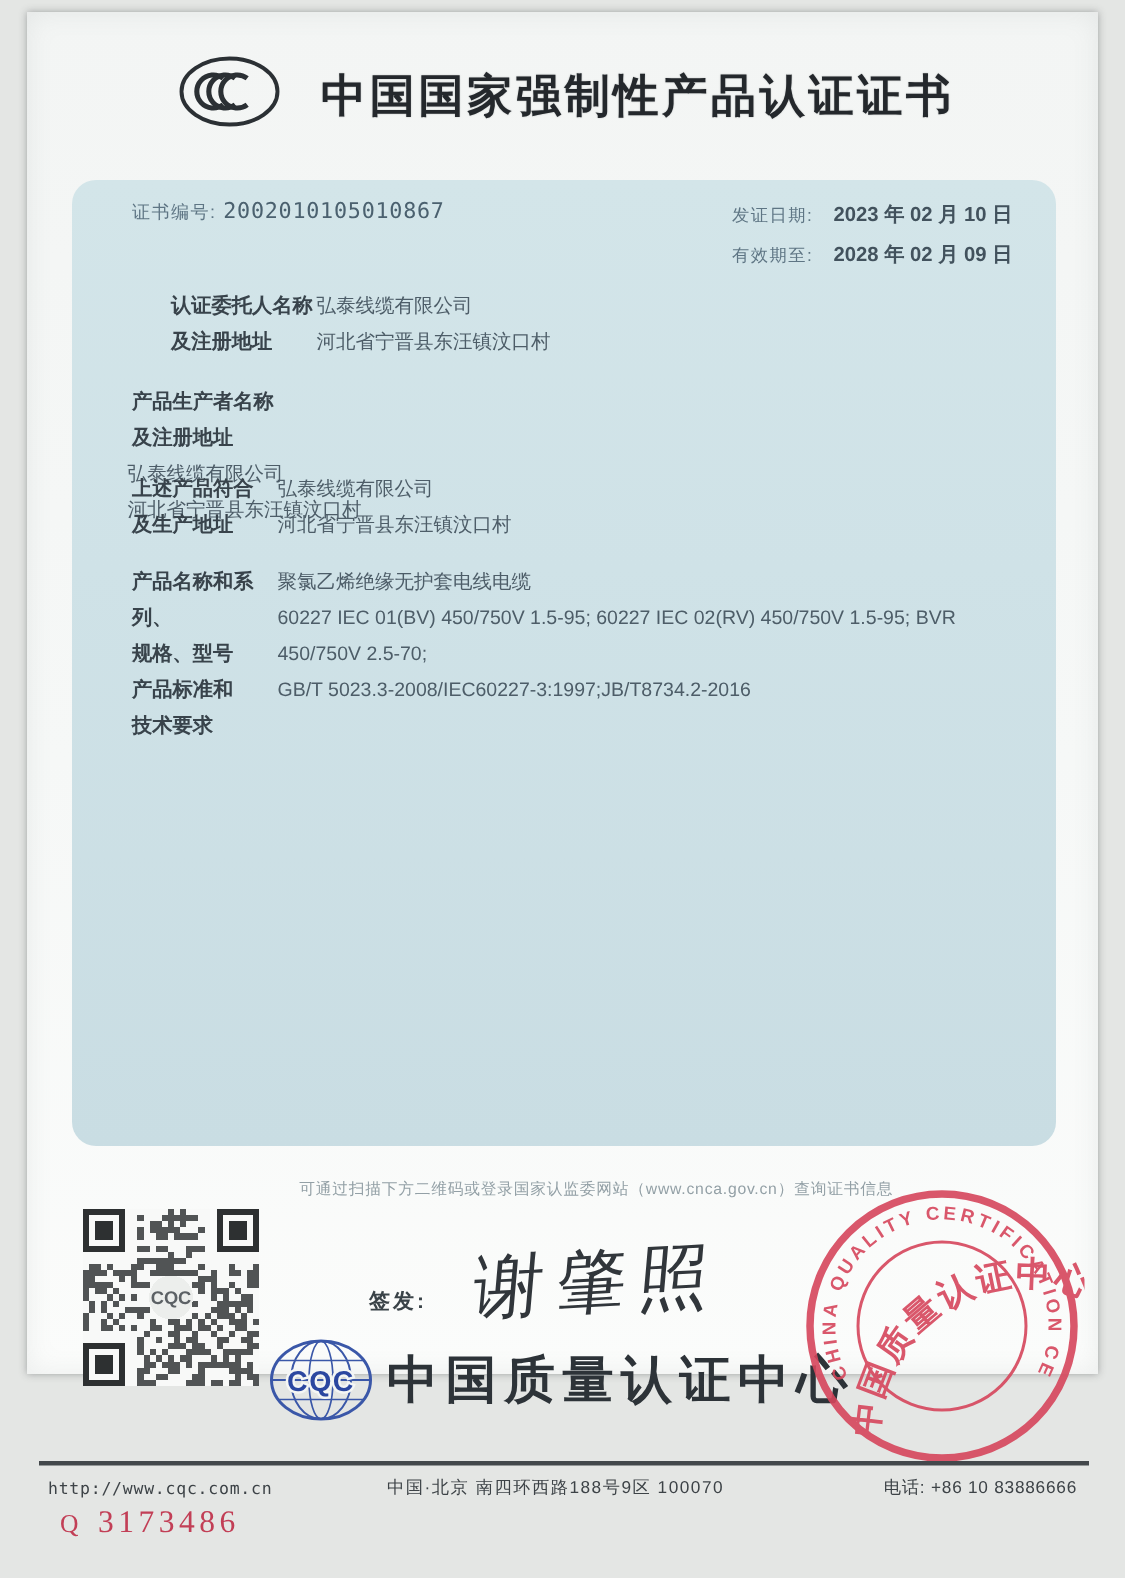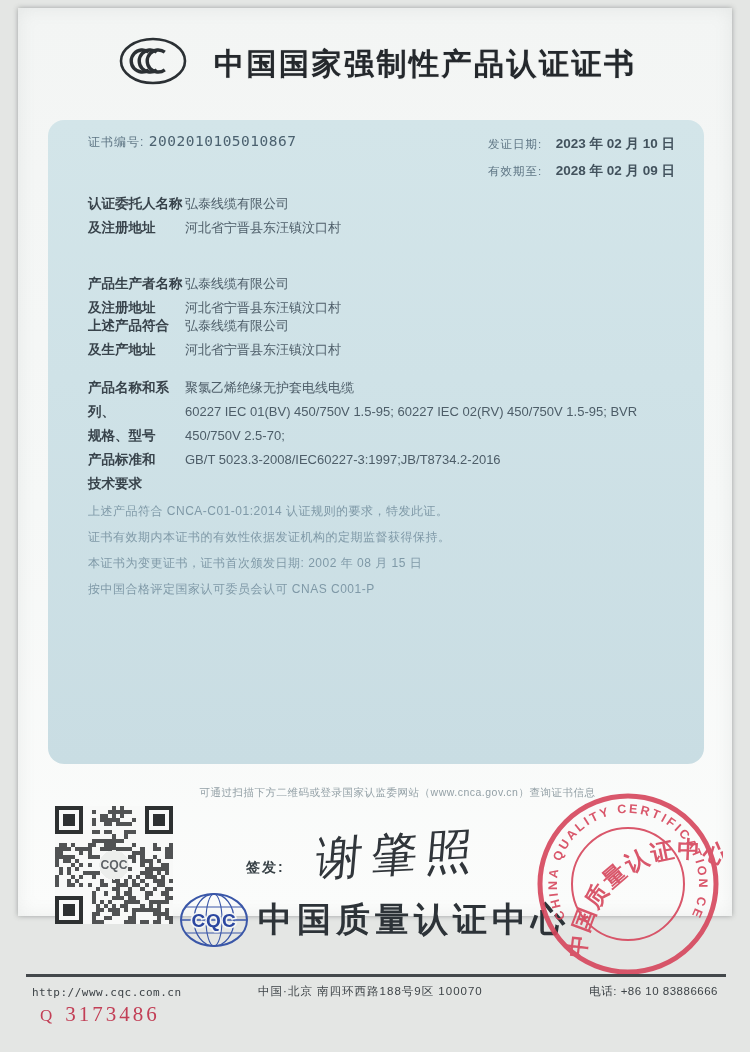--- a/index.html
+++ b/index.html
@@ -27,21 +27,21 @@
     background:linear-gradient(180deg,#d3e5e9 0%, #cfe2e7 40%, #c9dde3 100%);
     border-radius:16px;
   }
   .cert-no { position:absolute; left:70px; top:124px; color:#536a79; }
   .cert-no .lbl { font-size:12px; letter-spacing:1px; color:#5e7584; }
   .cert-no .num { font-size:14.5px; font-family:"DejaVu Sans Mono", monospace; color:#4b616f; letter-spacing:.5px; }
   .dates { position:absolute; left:470px; top:122px; line-height:25px; white-space:nowrap; }
   .dates .lbl { font-size:11.5px; color:#5e7584; letter-spacing:1px; margin-right:9px; }
   .dates .val { font-size:13.5px; color:#42525d; font-weight:bold; }
   .field { position:absolute; left:70px; width:560px; display:flex; }
-  .f1 { top:184px; } .f2 { top:264px; } .f3 { top:306px; } .f4 { top:368px; } .f5 { top:440px; }
+  .f1 { top:184px;margin-left:26px; } .f2 { top:248px;flex-direction:column; } .f3 { top:306px; } .f4 { top:368px; } .f5 { top:440px; }
   .field .labels { width:100px; flex:none; font-size:13.5px; font-weight:bold; color:#38434b; line-height:24px; }
   .field .values { margin-left:0; padding-left:0; width:492px; font-size:13px; color:#4d5d68; line-height:24px; }
   .field .values { margin-left:-3px; }
   .field .values div { margin-bottom:0; }
   .notes { position:absolute; left:70px; top:490px; font-size:12px; line-height:26px; color:#7f99a7; letter-spacing:.5px; }
   
   .query-line {
     position:absolute; left:0; top:778px; width:100%; text-align:center; padding-left:45px;
     font-size:10.5px; color:#93a0a6; letter-spacing:.5px;
   }
@@ -152,26 +152,20 @@
     <div class="labels">
       <div>产品标准和</div>
         <div>技术要求</div>
     </div>
     <div class="values">
       <div>GB/T 5023.3-2008/IEC60227-3:1997;JB/T8734.2-2016</div>
         <div></div>
     </div>
   </div>
 
-  <div class="notes">
-    <div>上述产品符合 CNCA-C01-01:2014 认证规则的要求，特发此证。</div>
-    <div>证书有效期内本证书的有效性依据发证机构的定期监督获得保持。</div>
-    <div>本证书为变更证书，证书首次颁发日期: 2002 年 08 月 15 日</div>
-    <div>按中国合格评定国家认可委员会认可 CNAS C001-P</div>
-  </div>
 
   <div class="query-line">可通过扫描下方二维码或登录国家认监委网站（www.cnca.gov.cn）查询证书信息</div>
 
   <svg class="qr" viewBox="0 0 29 29" shape-rendering="crispEdges">
     <rect x="0" y="0" width="29" height="29" fill="#f8f9f8"></rect>
     <g class="mods" fill="#3a3d3e" opacity=".88">
         <rect x="14" y="0" width="1" height="1"></rect>
         <rect x="16" y="0" width="1" height="1"></rect>
         <rect x="9" y="1" width="1" height="1"></rect>
         <rect x="13" y="1" width="1" height="1"></rect>

